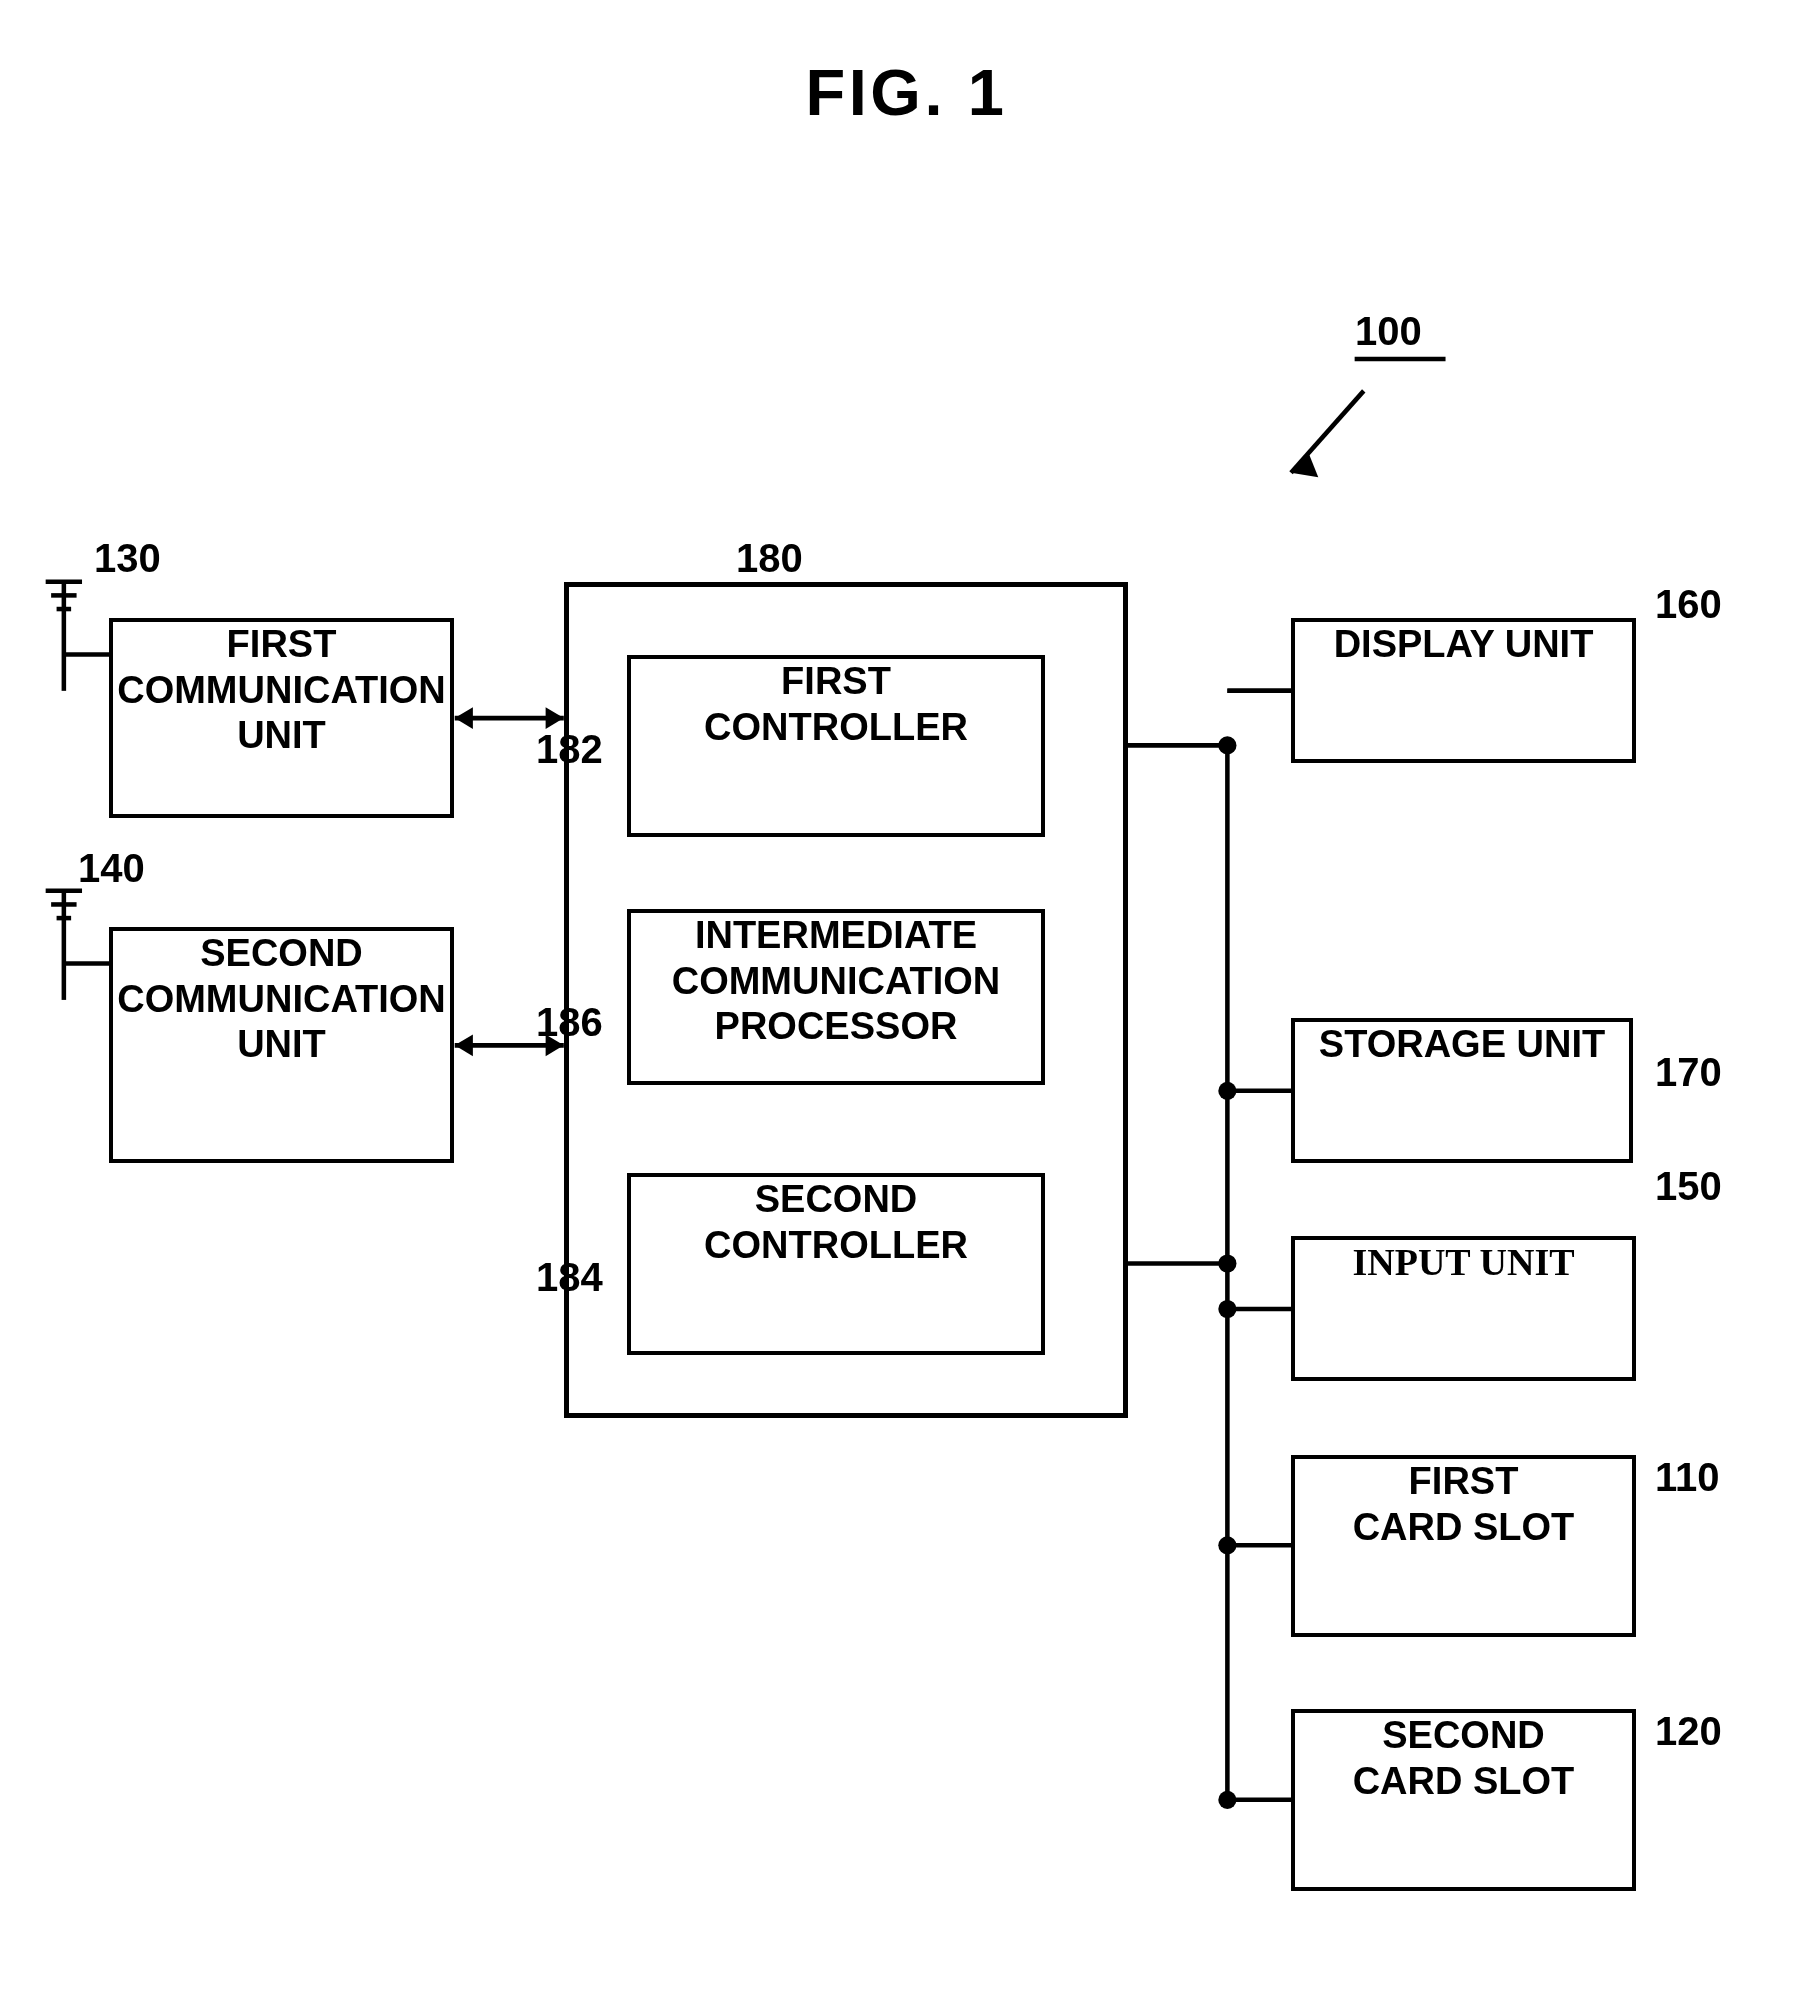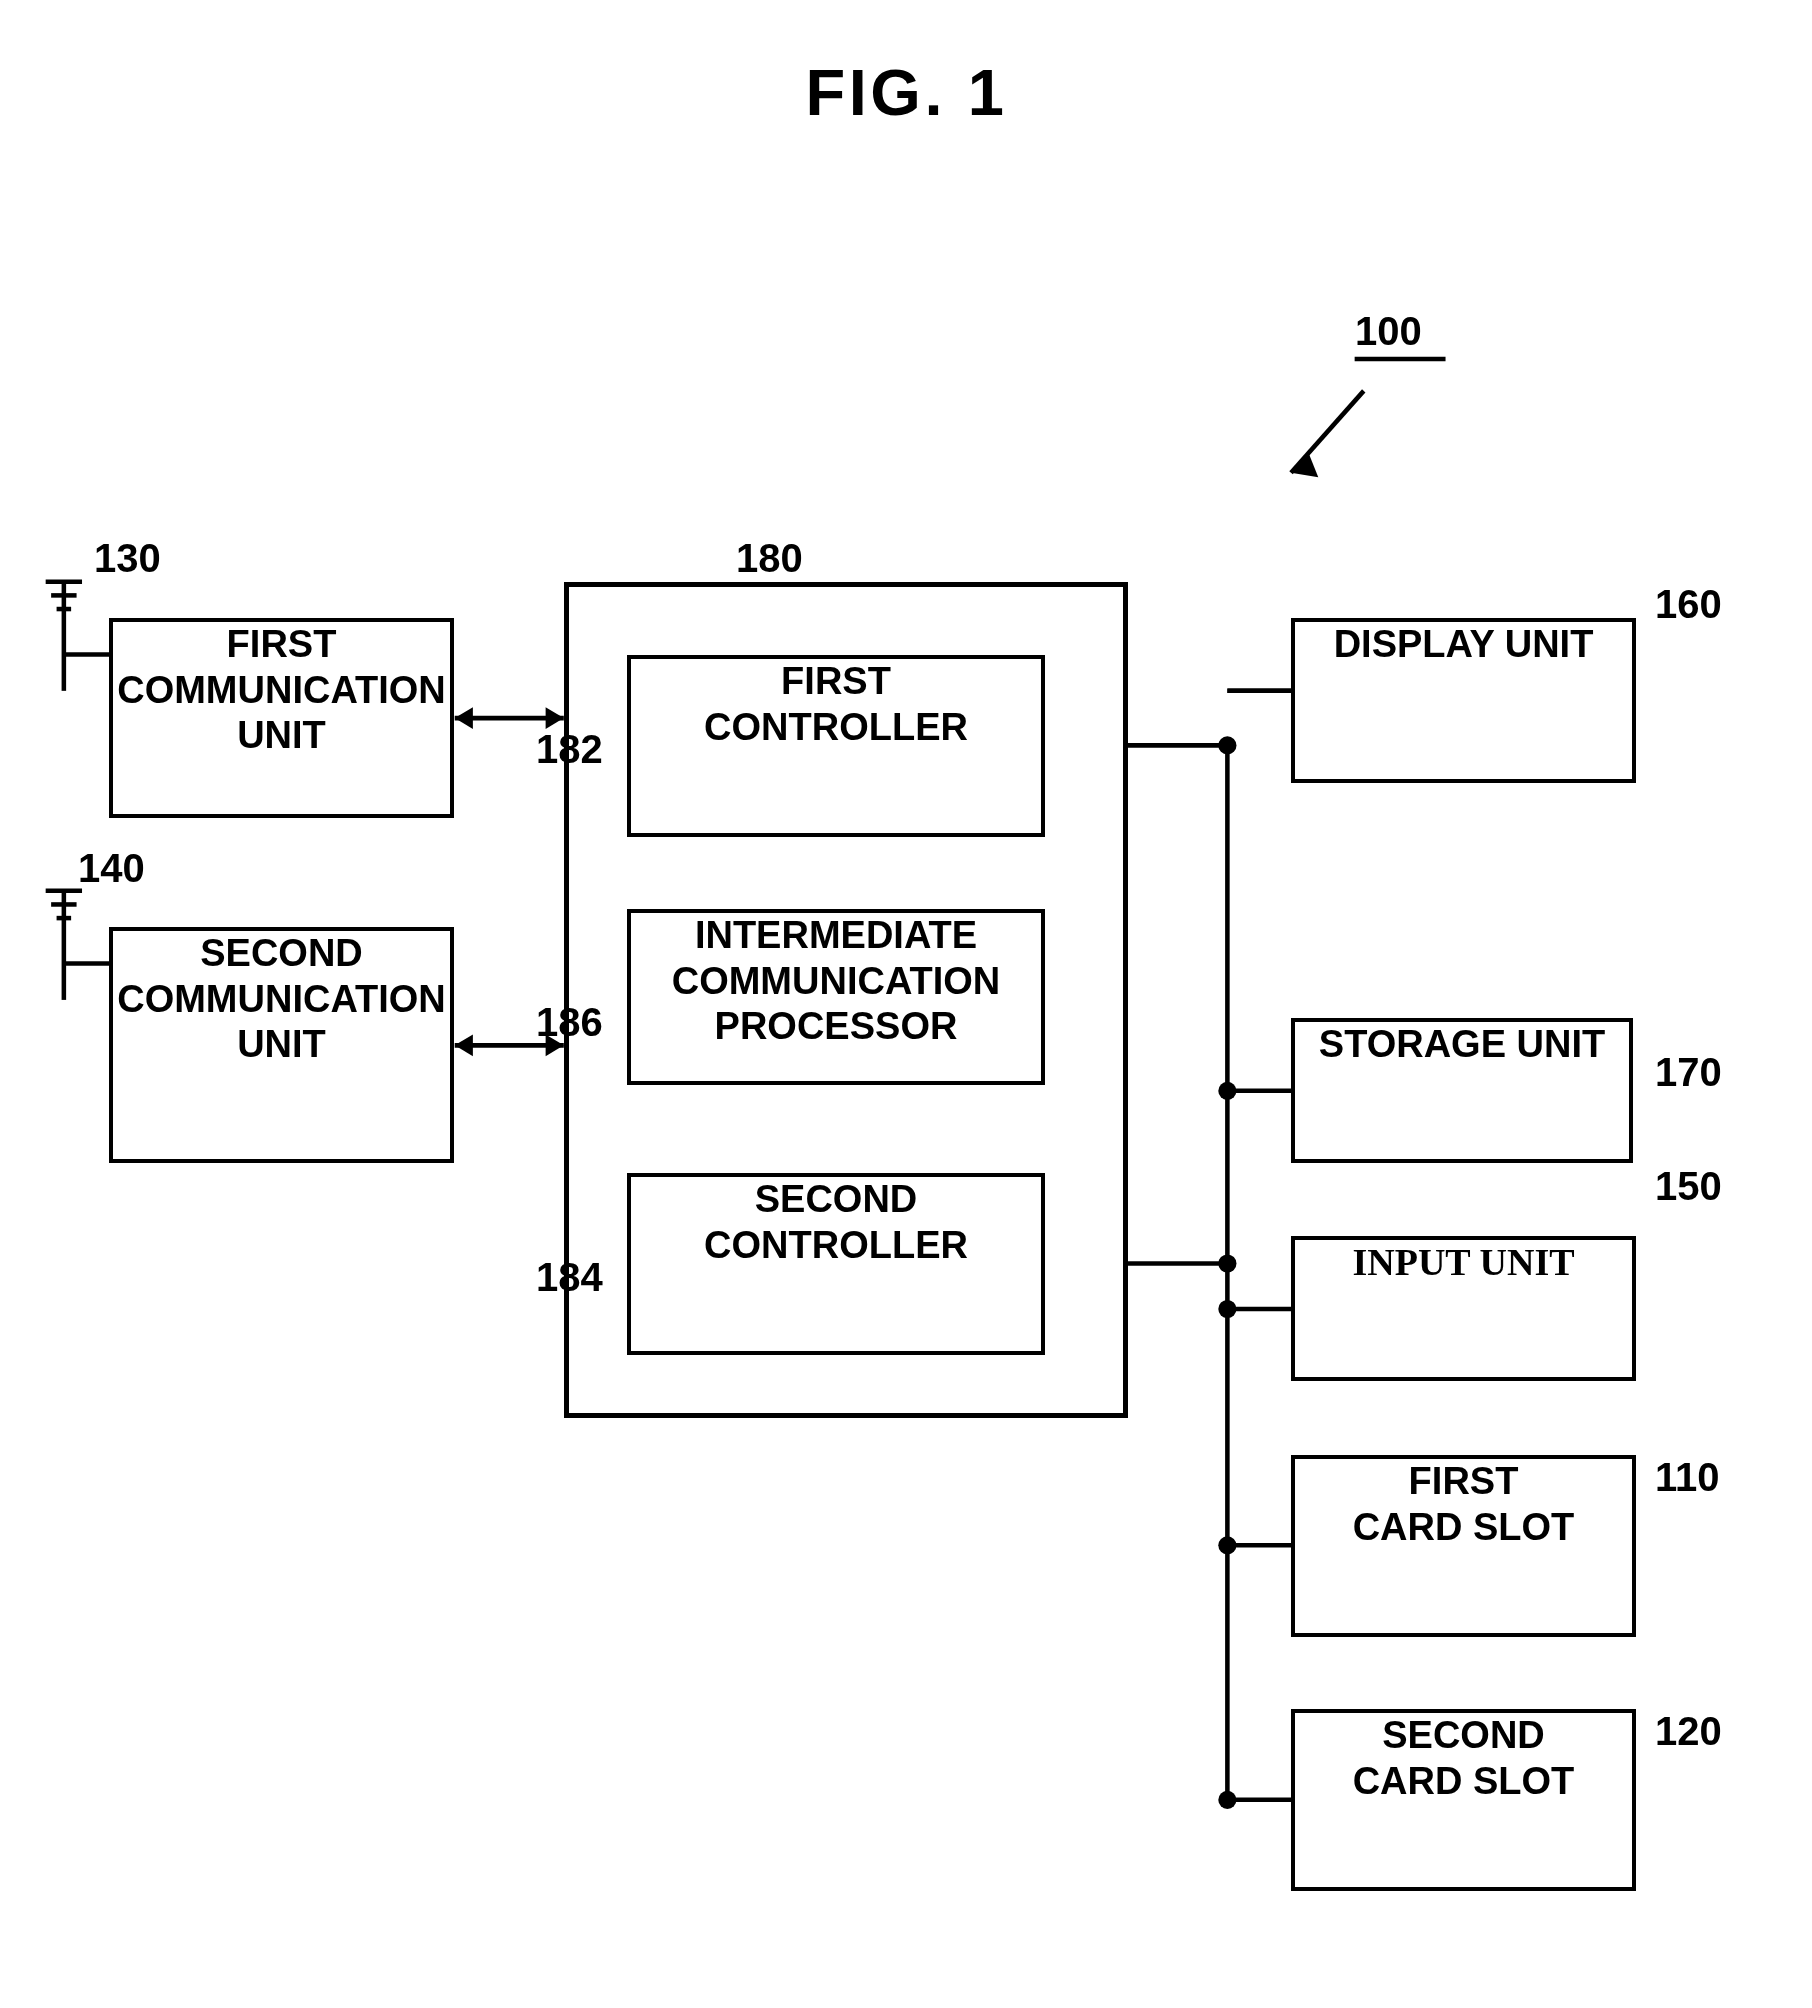--- a/index.html
+++ b/index.html
@@ -87,21 +87,21 @@
       top: 927px;
       width: 345px;
       height: 236px;
     }
 
     
     #box-display {
       left: 1291px;
       top: 618px;
       width: 345px;
-      height: 165px;
+      height: 145px;
     }
 
     #box-storage {
       left: 1291px;
       top: 1018px;
       width: 342px;
       height: 145px;
     }
 
     #box-input {

